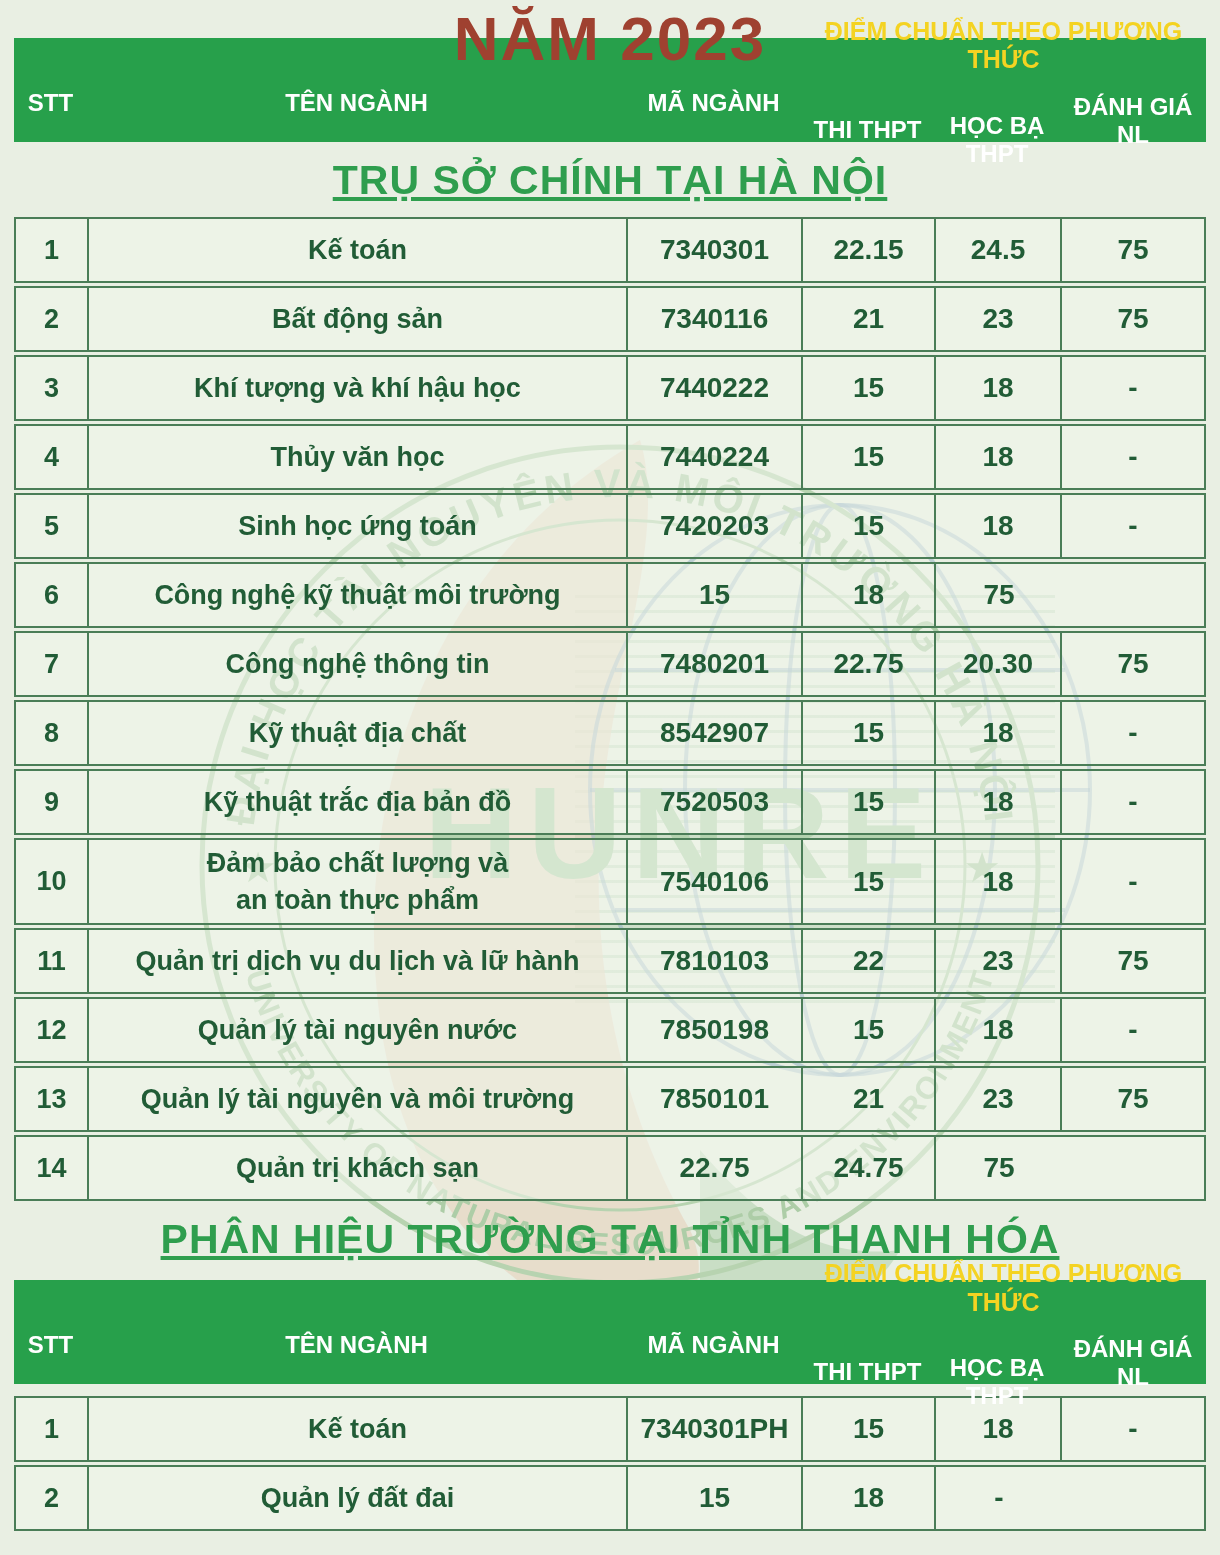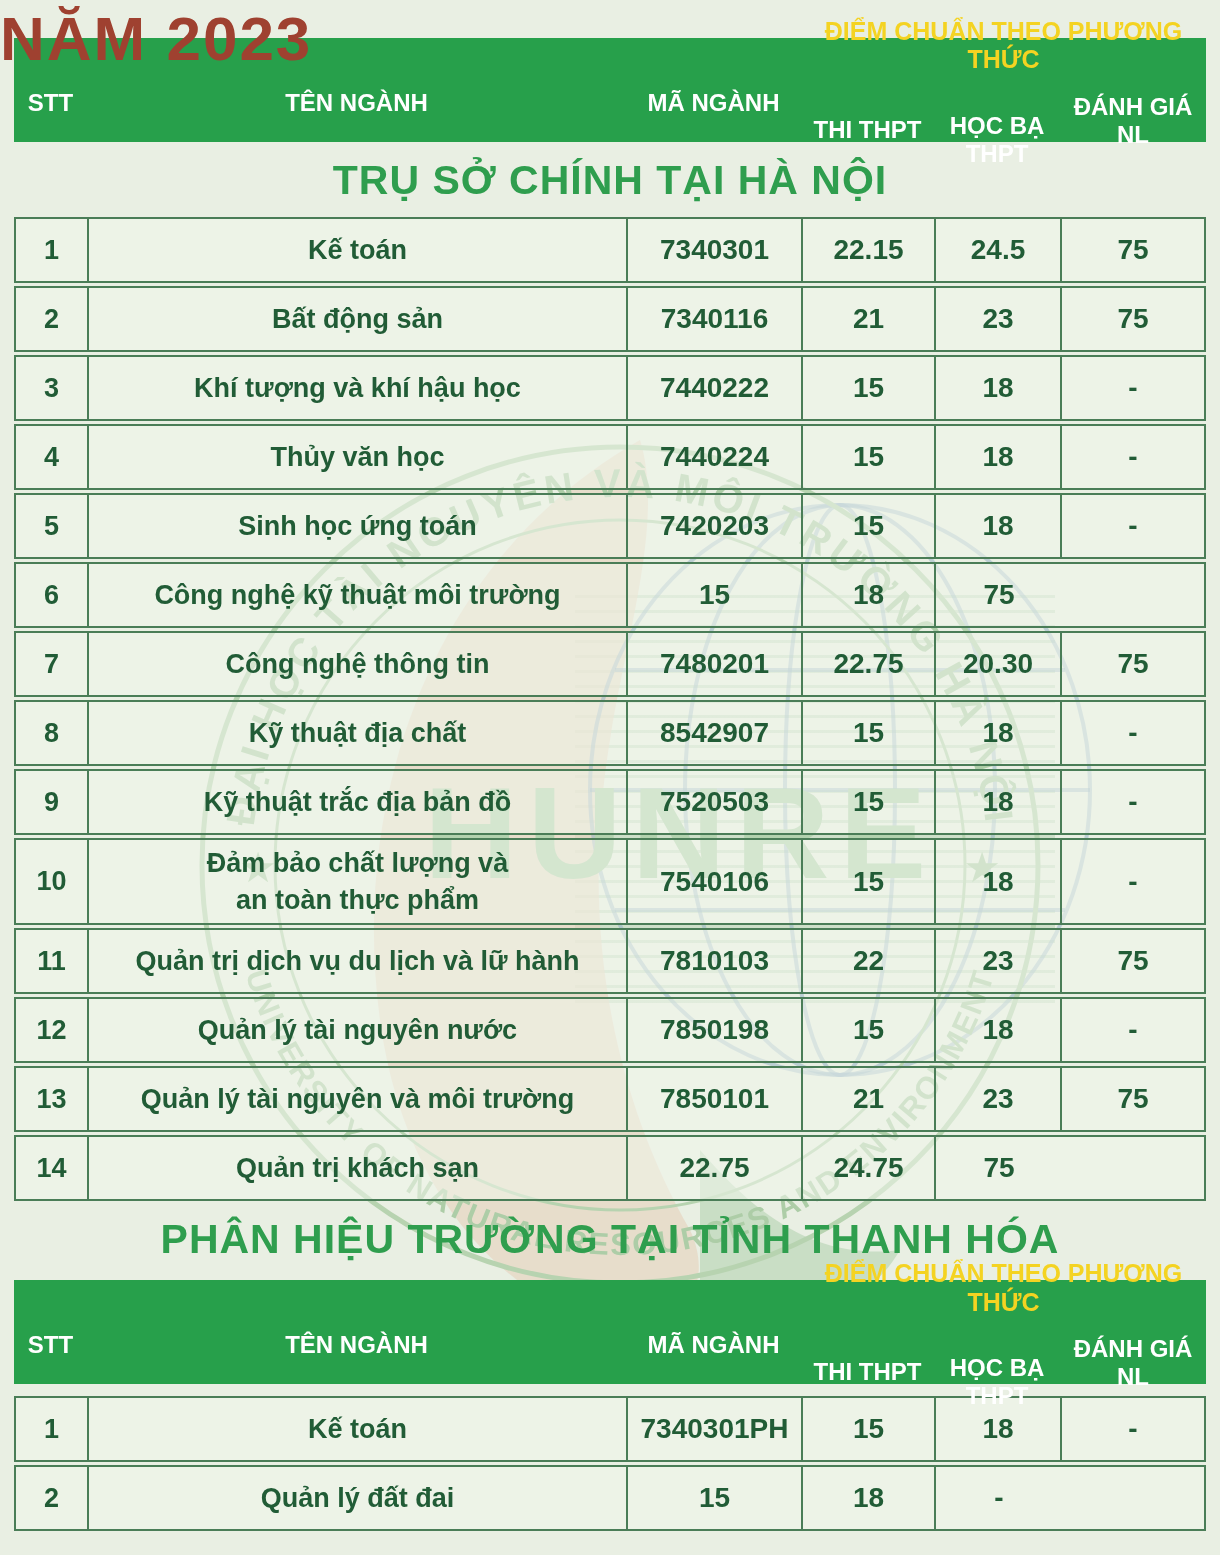--- a/index.html
+++ b/index.html
@@ -7,42 +7,42 @@
   .page { position:relative; width:1220px; height:1555px; background:#e9efe3; overflow:hidden; }
 
   
   .watermark { position:absolute; left:0; top:0; z-index:0; pointer-events:none; }
   .wm-stripes { position:absolute; left:575px; top:595px; width:480px; height:415px; z-index:0;
     background:repeating-linear-gradient(180deg, rgba(154,193,152,0.35) 0 3px, transparent 3px 15px); }
 
   .content { position:relative; z-index:1; }
 
   
-  .page-title { position:absolute; left:0; right:0; top:-30px; 
+  .page-title { position:absolute; left:0; right:0; top:-30px; text-align:center;
     font-size:62px; line-height:62px; font-weight:800; letter-spacing:2px; color:#9f4130; }
 
   
   .bar { margin:0 14px; height:104px; background:#27a04b; color:#fff; font-weight:700;
     display:grid; grid-template-columns:73px 539px 175px 133px 126px 1fr; grid-template-rows:36px 1fr; }
   .bar .hc { display:flex; align-items:center; justify-content:center; text-align:center;
     font-size:24px; line-height:1.15; white-space:pre-line; }
   .hc.stt   { grid-column:1; grid-row:1 / span 2; }
   .hc.ten   { grid-column:2; grid-row:1 / span 2; }
   .hc.ma    { grid-column:3; grid-row:1 / span 2; }
   .hc.diem  { grid-column:4 / span 3; grid-row:1; color:#f4d322; font-size:25px; align-items:flex-end; padding-top:6px; }
   .hc.thi   { grid-column:4; grid-row:2; align-items:center; padding-top:18px; }
   .hc.hocba { grid-column:5; grid-row:2;margin-top:38px; }
   .hc.dgnl  { grid-column:6; grid-row:2; }
 
   .bar1 { margin-top:38px; }
   .bar2 { margin-top:16px; }
 
   
   .sec-title { margin-top:14px; text-align:center; font-size:41px; line-height:1.2;
-    font-weight:800; letter-spacing:1px; color:#2f9e4e; }
+    font-weight:800; letter-spacing:1px; color:#2f9e4e;text-decoration:underline; }
 
   
   .rows { margin:12px 14px 0; }
   .trow { display:grid; grid-template-columns:73px 539px 175px 133px 126px 1fr;
     min-height:66px; border:2px solid #4a7d57; background:rgba(240,246,235,0.55); margin-bottom:3px; box-sizing:border-box; }
   .trow .c { display:flex; align-items:center; justify-content:center; text-align:center;
     border-right:2px solid #4a7d57; color:#215c36; font-weight:700; font-size:27px; line-height:1.35;
     white-space:pre-line; padding:5px 8px; box-sizing:border-box; }
   .trow .c:last-child { border-right:none; }
   .trow .c.num { font-size:28px; }

